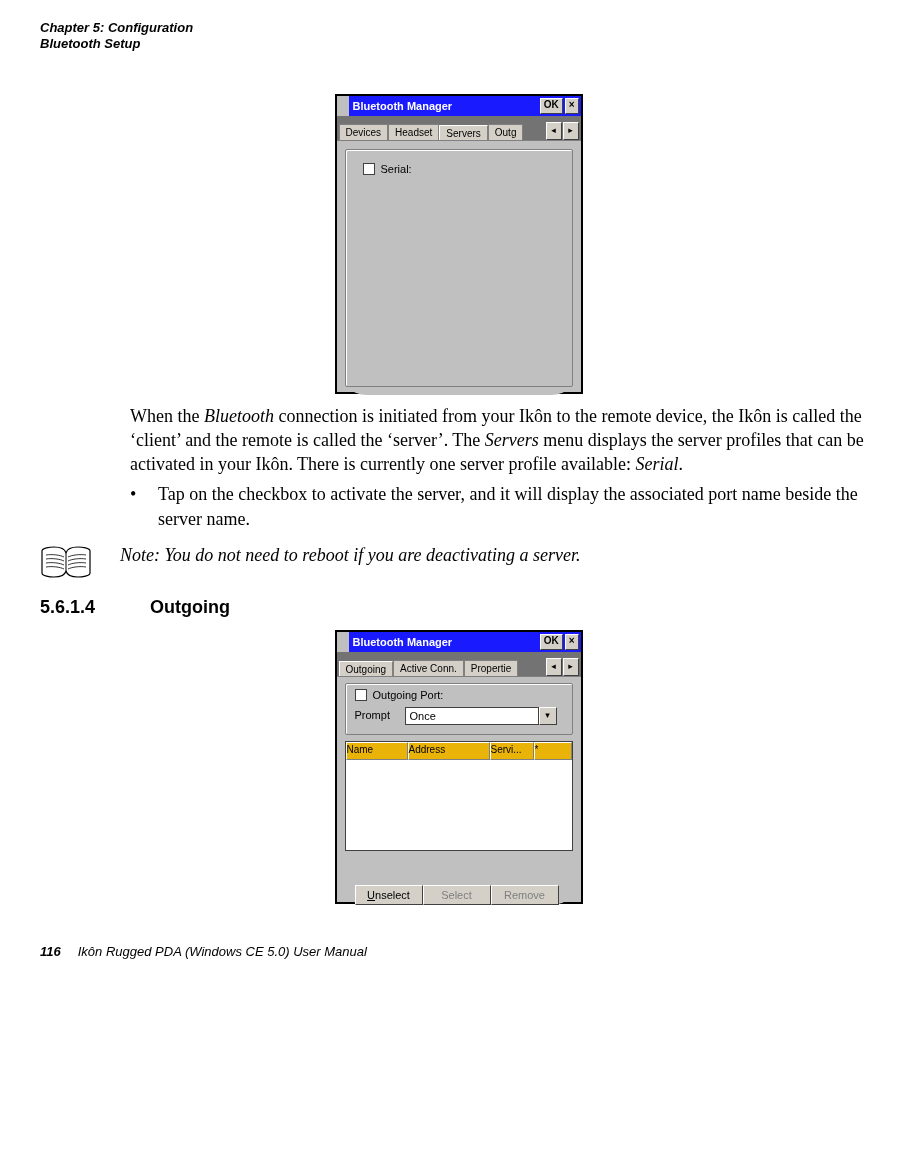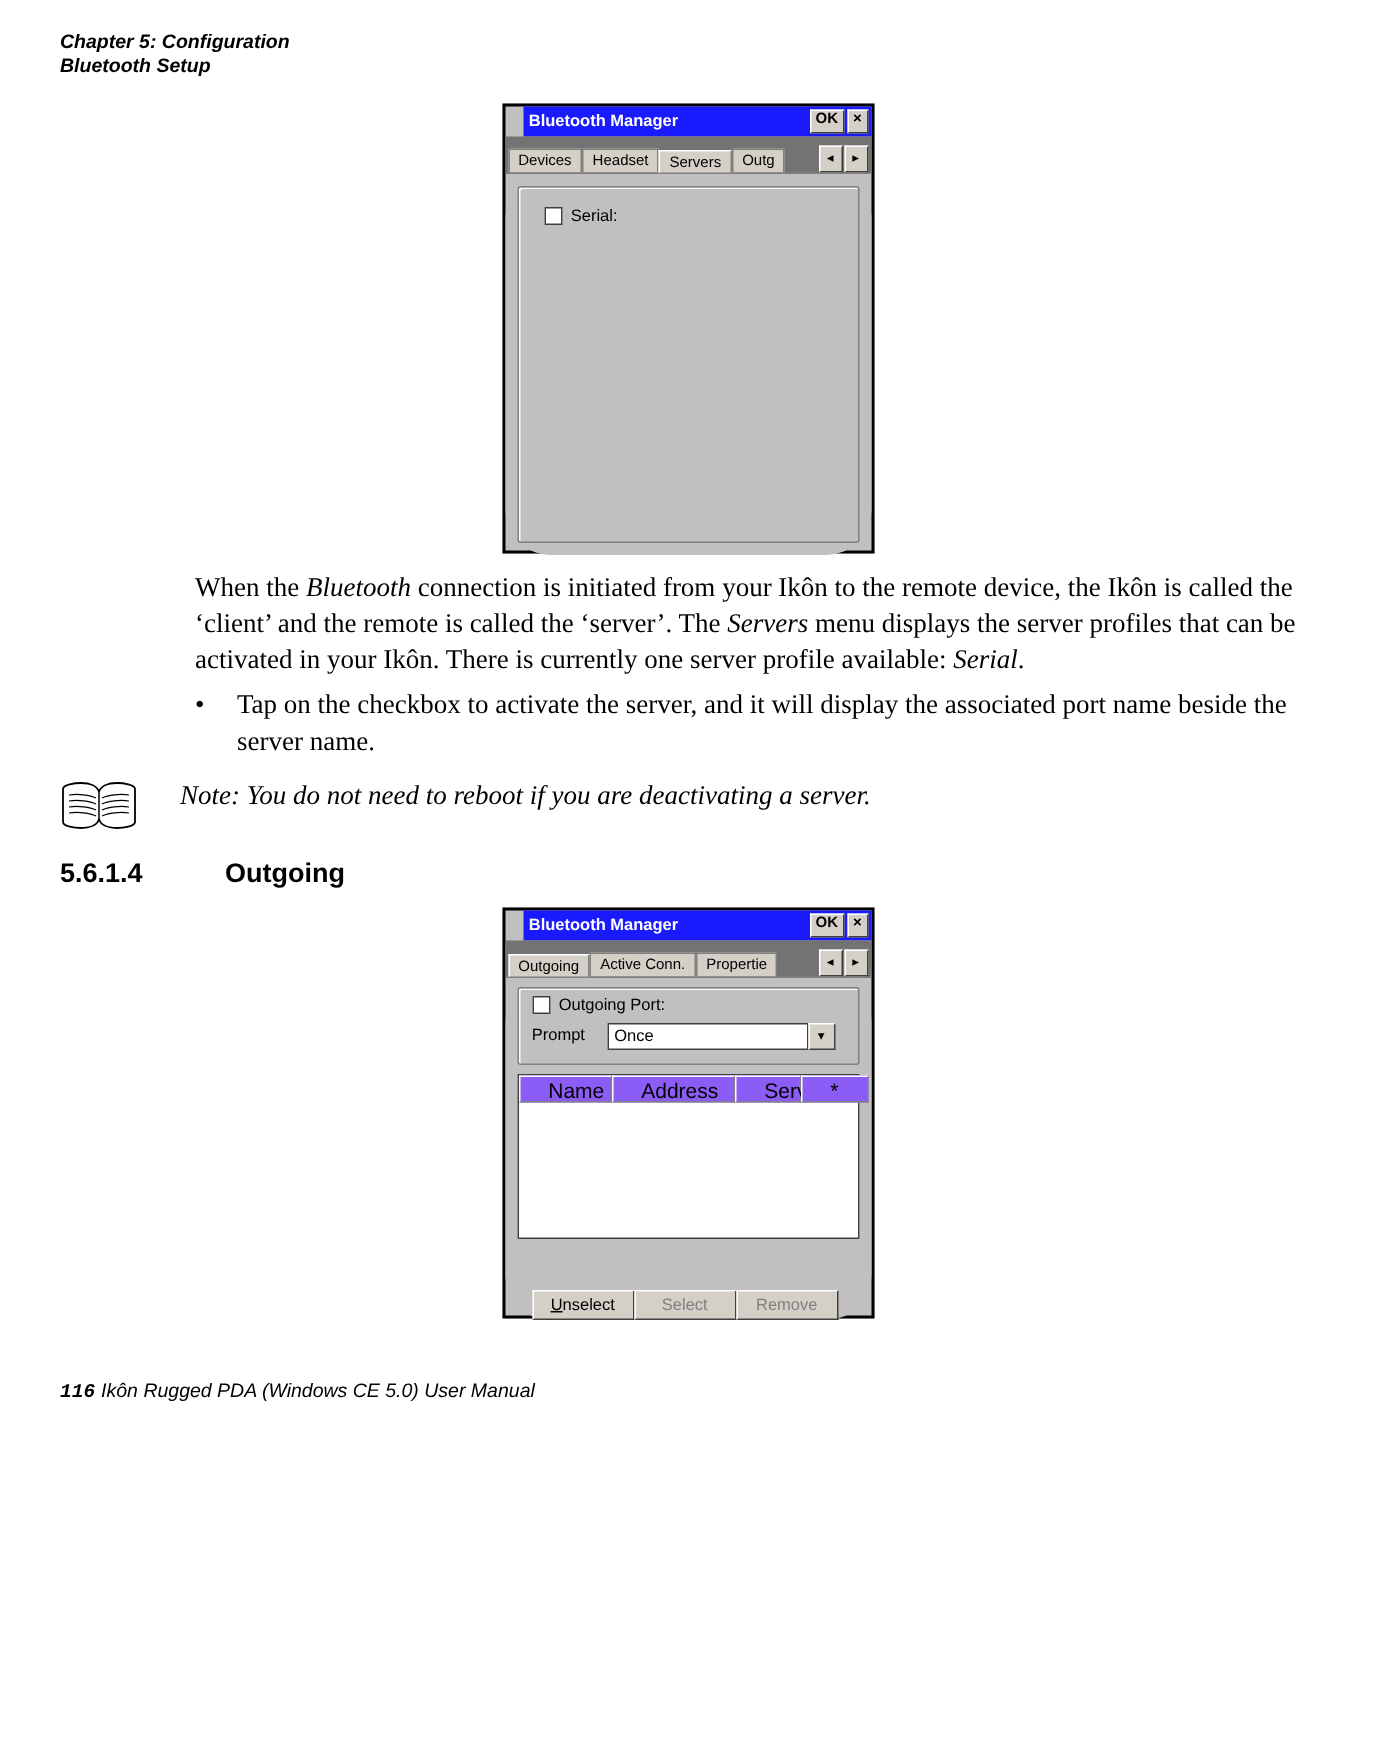--- a/index.html
+++ b/index.html
@@ -13,21 +13,21 @@
   .page {
     padding: 20px 40px 30px 40px;
     box-sizing: border-box;
   }
   .hdr {
     font-family: Arial, Helvetica, sans-serif;
     font-style: italic;
     font-weight: bold;
     font-size: 13px;
     line-height: 1.25;
-    margin-bottom: 16px;
+    margin-bottom: 41px;
   }
   .section-heading {
     font-family: Arial, Helvetica, sans-serif;
     font-weight: bold;
     font-size: 18px;
     margin: 6px 0 12px 0;
   }
   .section-heading .num {
     display: inline-block;
     width: 110px;
@@ -67,22 +67,21 @@
     font-size: 18px;
   }
   .footer {
     font-family: Arial, Helvetica, sans-serif;
     font-style: italic;
     font-size: 13px;
     margin-top: 40px;
   }
   .footer .pg {
     font-weight: bold;
-    margin-right: 4px;
-    font-family: Liberation Mono, monospace;
+    margin-right: 17px;
   }
 
   
   .win {
     display: inline-block;
     border: 2px solid #000;
     background: #c0c0c0;
     font-family: Tahoma, Arial, sans-serif;
     font-size: 11px;
     text-align: left;
@@ -212,26 +211,26 @@
   .grid {
     position: absolute;
     background: #fff;
     border: 1px solid #404040;
   }
   .grid-header {
     display: flex;
     height: 18px;
   }
   .gh {
-    background: #8b5cf6;
+    background: #eab308;
     border: 1px solid #fff;
     border-right-color: #808080;
     border-bottom-color: #808080;
-    font-size: 14px;
-    padding: 1px 19px;
+    font-size: 10px;
+    padding: 1px 0;
     box-sizing: border-box;
   }
   .btnrow {
     position: absolute;
     display: flex;
     gap: 0;
   }
   .btn3d {
     background: #d4d0c8;
     border: 1px solid #fff;

